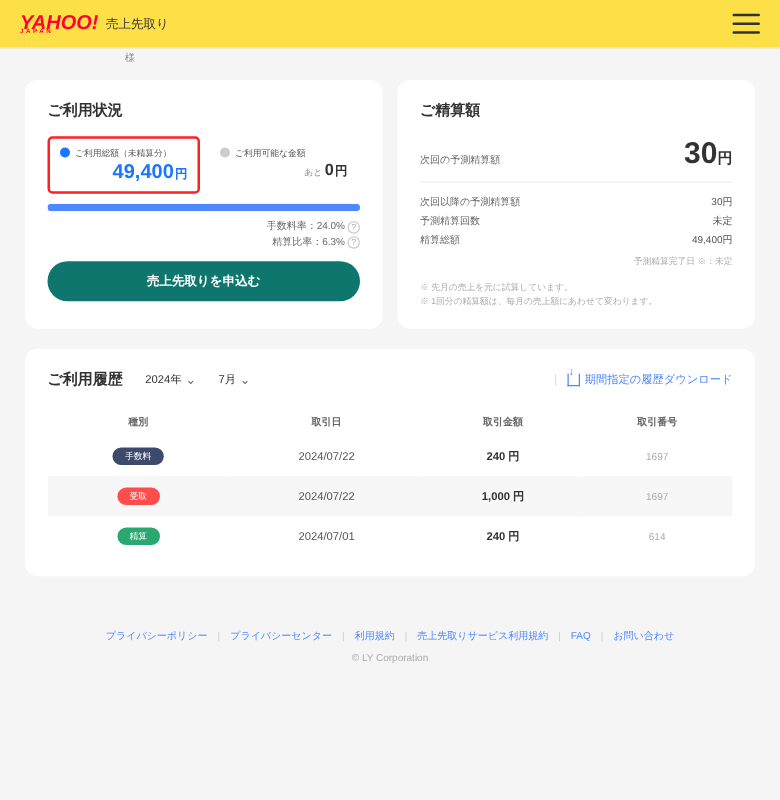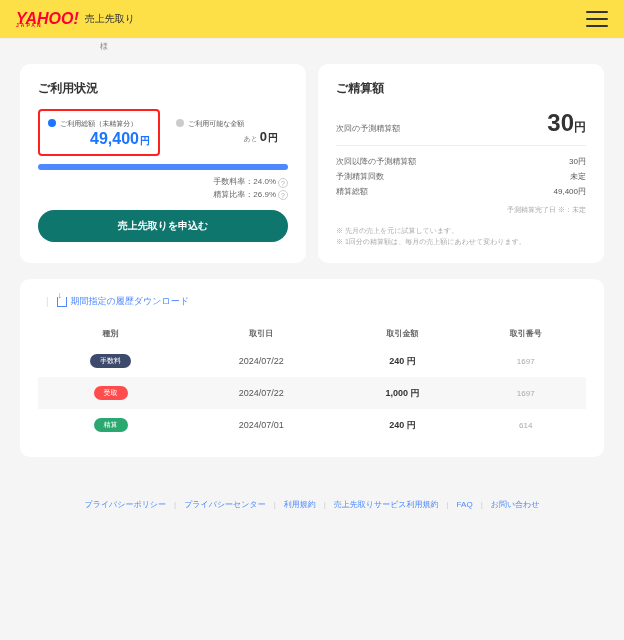--- a/index.html
+++ b/index.html
@@ -137,21 +137,21 @@
       </div>
       <div class="progress-bar">
           <div class="progress-fill"></div>
         </div>
       <div class="kv-list">
         <div class="kv-row">
             <span>手数料率：24.0%</span>
             <span class="q">?</span>
           </div>
         <div class="kv-row">
-            <span>精算比率：26.9%</span>
+            <span>精算比率：6.3%</span>
             <span class="q">?</span>
           </div>
       </div>
       <div class="apply-btn">売上先取りを申込む</div>
     </div>
 
     <div class="card">
       <div class="card-title">ご精算額</div>
       <div class="settle-amount-row">
         <span class="settle-next-label">次回の予測精算額</span>
@@ -175,20 +175,25 @@
       <div class="note-line">予測精算完了日 ※：未定</div>
       <div class="note-block" id="settle-notes">
           <div>※ 先月の売上を元に試算しています。</div>
           <div>※ 1回分の精算額は、毎月の売上額にあわせて変わります。</div>
         </div>
     </div>
   </div>
 
   <div class="history-card">
     <div class="history-header">
+      <div class="history-left">
+        <span class="history-title">ご利用履歴</span>
+        <span class="selector">2024年</span>
+        <span class="selector">7月</span>
+      </div>
       <div style="display:flex;align-items:center">
         <span class="vert-sep">|</span>
         <span class="dl-link">
           <span class="dl-icon"></span>
           <span>期間指定の履歴ダウンロード</span>
         </span>
       </div>
     </div>
     <table class="htable">
       <thead>
@@ -218,13 +223,14 @@
             <td class="amount">240 円</td>
             <td class="txid">614</td>
           </tr>
         </tbody>
     </table>
   </div>
 </div>
 
 <div class="footer">
   <div id="footer-links"><a href="#">プライバシーポリシー</a><span class="sep">|</span><a href="#">プライバシーセンター</a><span class="sep">|</span><a href="#">利用規約</a><span class="sep">|</span><a href="#">売上先取りサービス利用規約</a><span class="sep">|</span><a href="#">FAQ</a><span class="sep">|</span><a href="#">お問い合わせ</a></div>
+  <div class="copyright">© LY Corporation</div>
 </div>
 
 </body></html>

